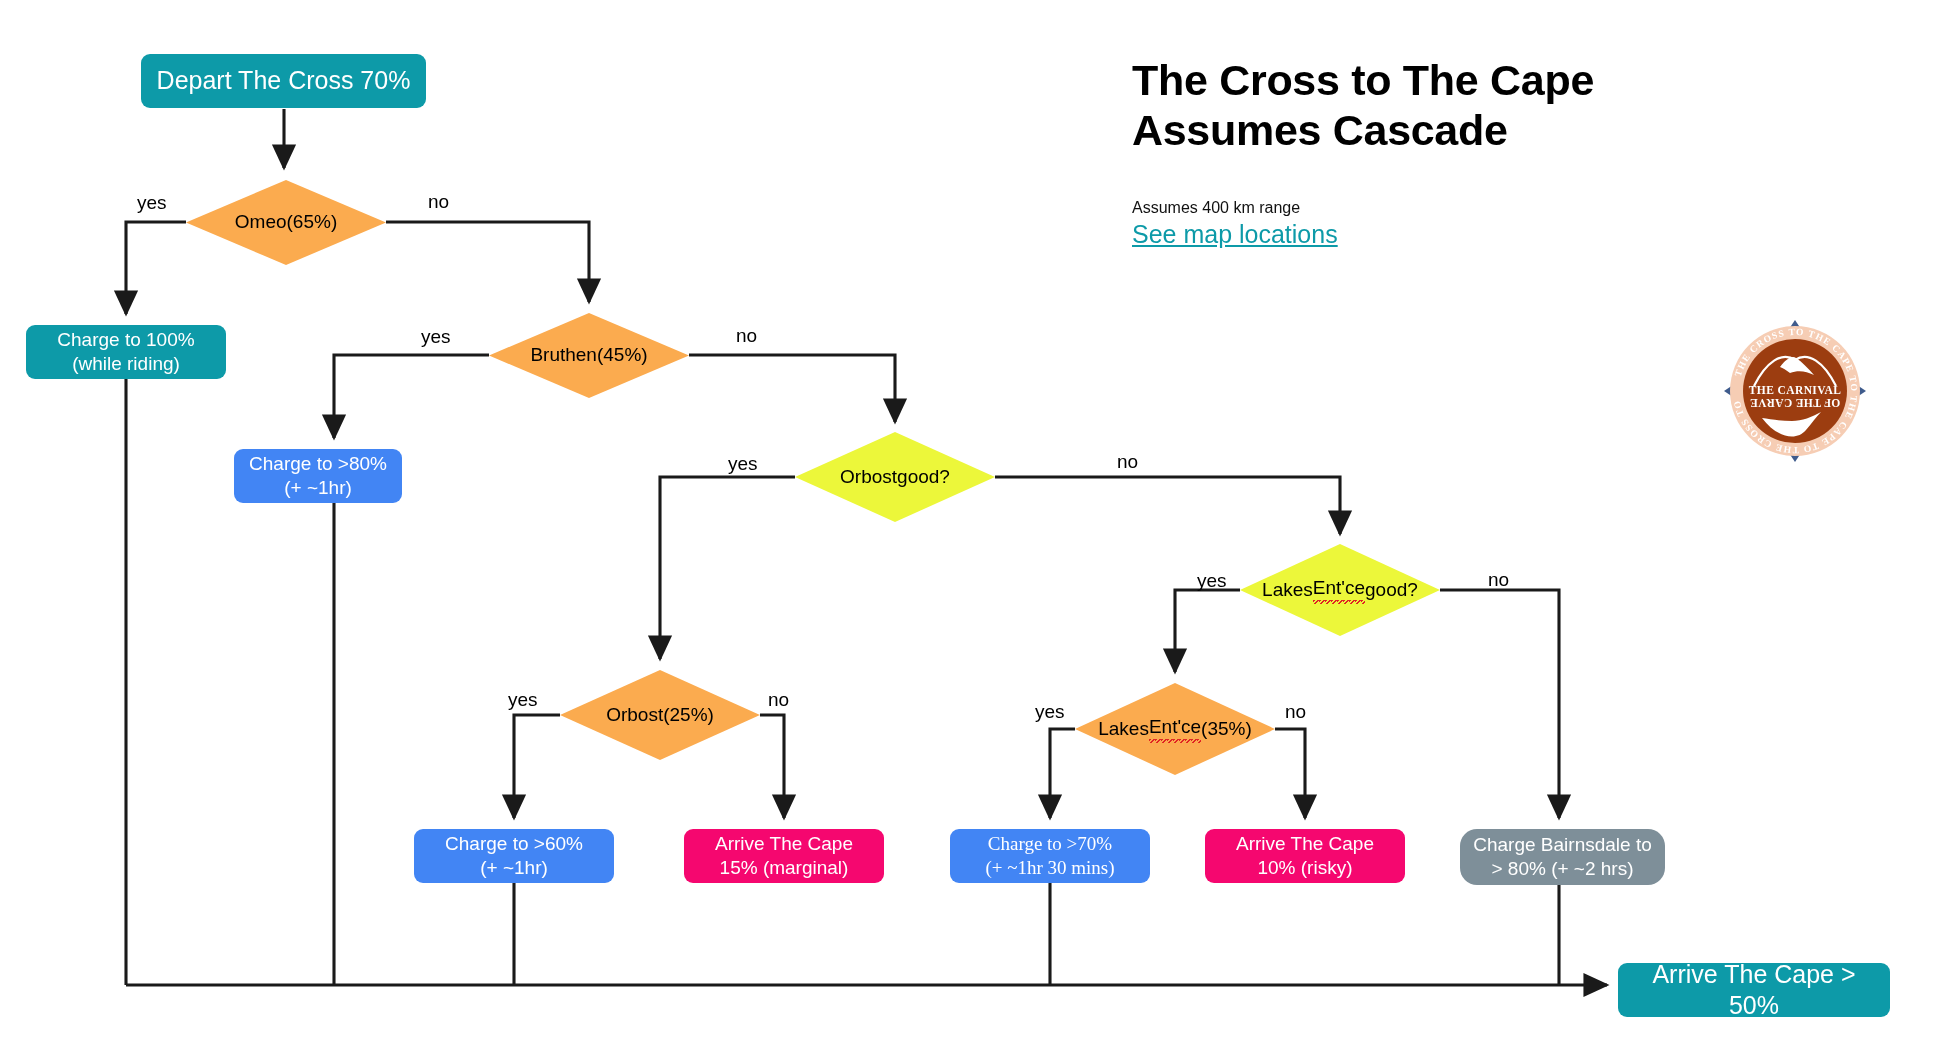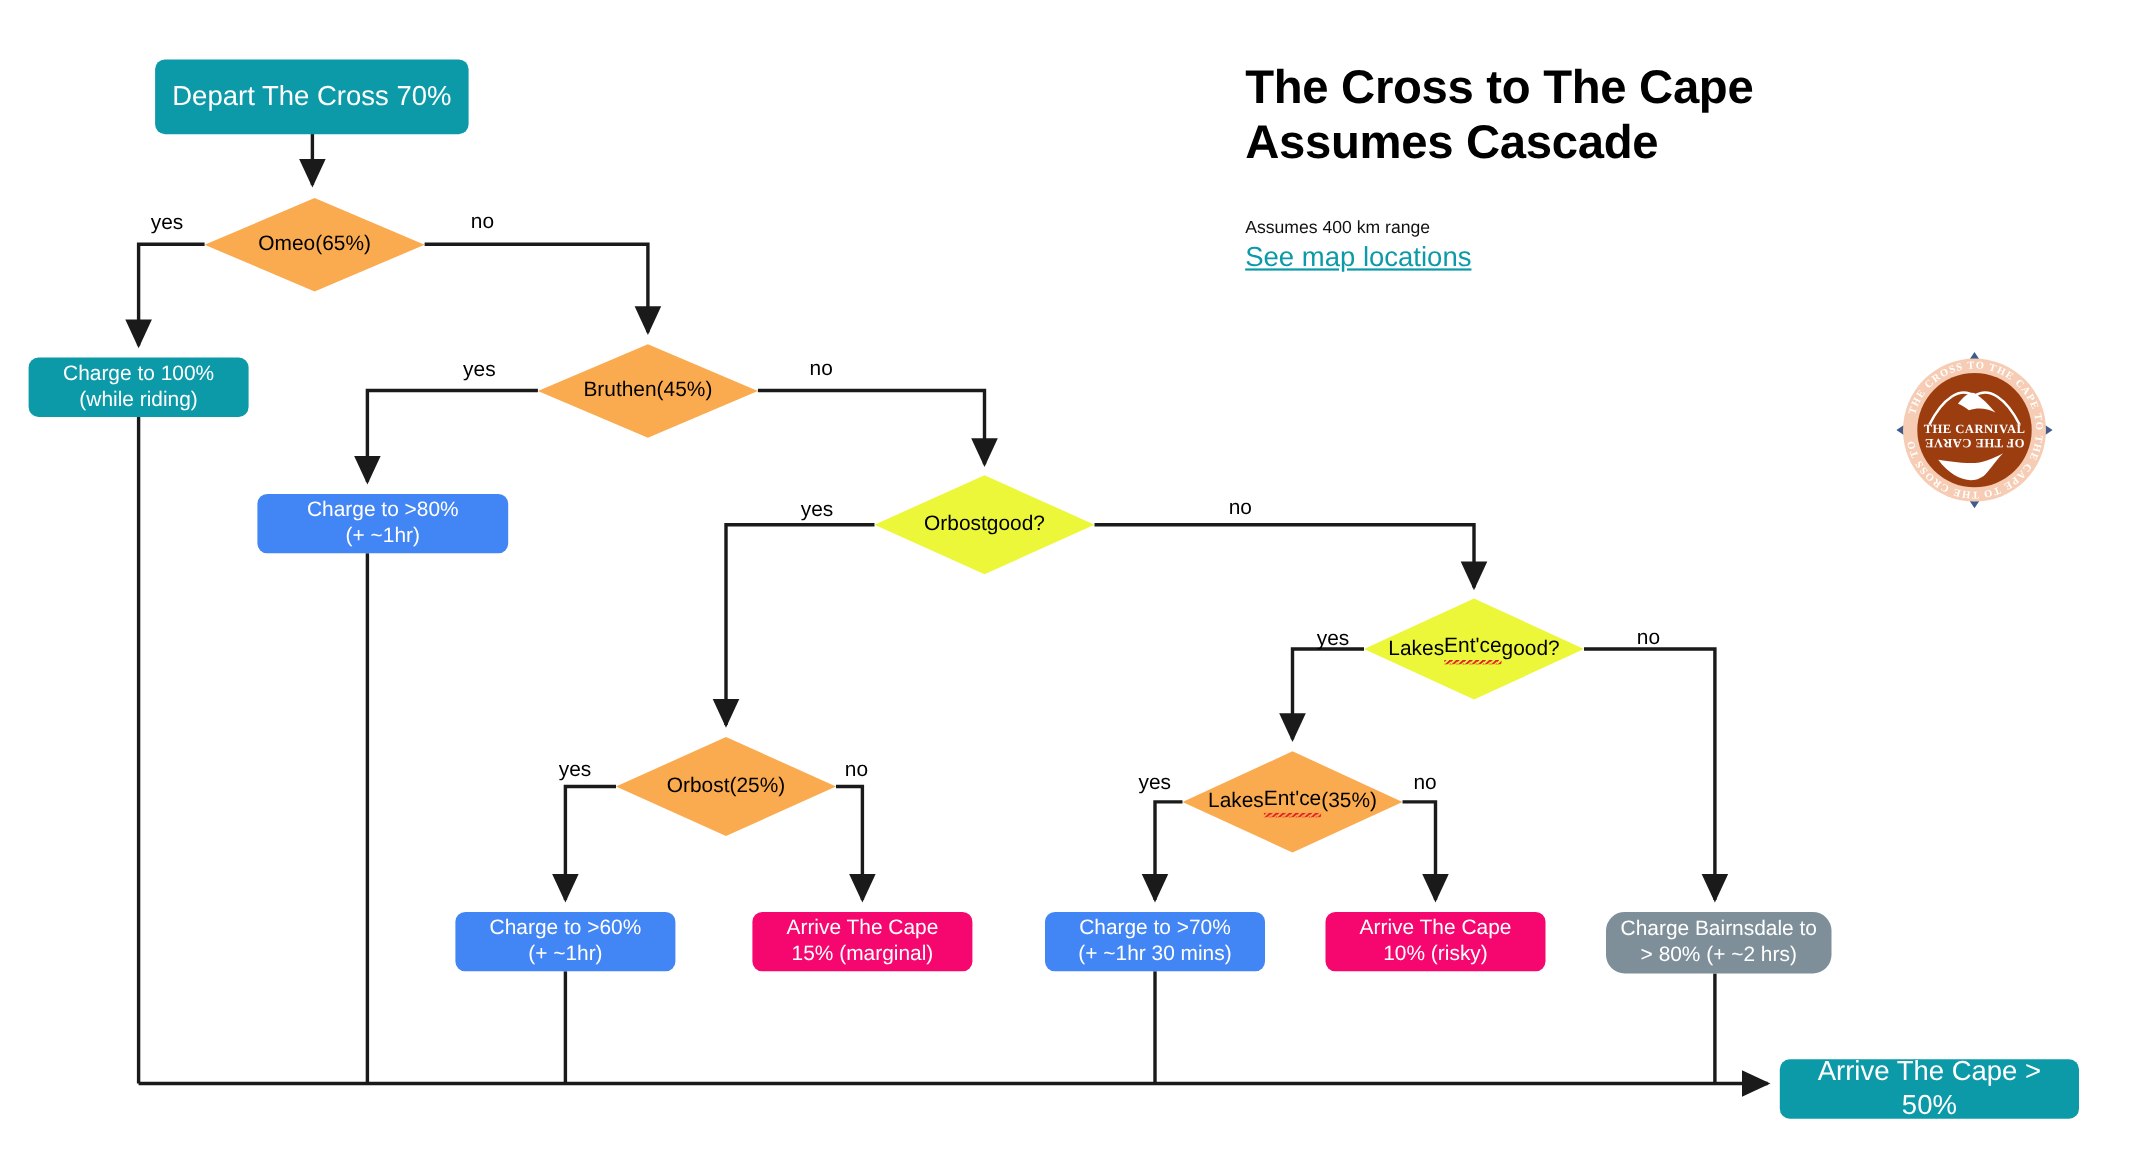--- a/index.html
+++ b/index.html
@@ -81,40 +81,40 @@
   <svg id="diamonds" width="1938" height="1062" style="position:absolute;left:0;top:0;">
       <polygon points="286,180 386,222.5 286,265 186,222.5" fill="#fbab4f"></polygon>
       <polygon points="589,313 689,355.5 589,398 489,355.5" fill="#fbab4f"></polygon>
       <polygon points="895,432 995,477 895,522 795,477" fill="#ecf73a"></polygon>
       <polygon points="660,670 760,715 660,760 560,715" fill="#fbab4f"></polygon>
       <polygon points="1340,544 1440,590 1340,636 1240,590" fill="#ecf73a"></polygon>
       <polygon points="1175,683 1275,729 1175,775 1075,729" fill="#fbab4f"></polygon>
     </svg>
 
   <div id="nodes">
-      <div class="node" style="left: 141px; top: 54px; width: 285px; height: 68px; background: rgb(13, 154, 168); font-size: 25px;">
+      <div class="node" style="left: 141px; top: 54px; width: 285px; height: 54px; background: rgb(13, 154, 168); font-size: 25px;">
         <div>
           <span>Depart The Cross 70%</span>
         </div>
       </div>
       <div class="diamond-label" style="left: 186px; top: 180px; width: 200px; height: 85px; font-size: 19px;">
         <span>Omeo</span>
         <span>(65%)</span>
       </div>
       <div class="node" style="left: 26px; top: 325px; width: 200px; height: 54px; background: rgb(13, 154, 168); font-size: 19px;">
         <div>
           <span>Charge to 100%</span>
           <span>(while riding)</span>
         </div>
       </div>
       <div class="diamond-label" style="left: 489px; top: 313px; width: 200px; height: 85px; font-size: 19px;">
         <span>Bruthen</span>
         <span>(45%)</span>
       </div>
-      <div class="node" style="left: 234px; top: 449px; width: 228px; height: 54px; background: rgb(66, 133, 244); font-size: 19px;">
+      <div class="node" style="left: 234px; top: 449px; width: 168px; height: 54px; background: rgb(66, 133, 244); font-size: 19px;">
         <div>
           <span>Charge to &gt;80%</span>
           <span>(+ ~1hr)</span>
         </div>
       </div>
       <div class="diamond-label" style="left: 795px; top: 432px; width: 200px; height: 90px; font-size: 19px;">
         <span>Orbost</span>
         <span>good?</span>
       </div>
       <div class="diamond-label" style="left: 560px; top: 670px; width: 200px; height: 90px; font-size: 19px;">
@@ -136,21 +136,21 @@
           <span>Charge to &gt;60%</span>
           <span>(+ ~1hr)</span>
         </div>
       </div>
       <div class="node" style="left: 684px; top: 829px; width: 200px; height: 54px; background: rgb(245, 7, 111); font-size: 19px;">
         <div>
           <span>Arrive The Cape</span>
           <span>15% (marginal)</span>
         </div>
       </div>
-      <div class="node" style="left: 950px; top: 829px; width: 200px; height: 54px; background: rgb(66, 133, 244); font-size: 19px;">
+      <div class="node" style="left: 950px; top: 829px; width: 200px; height: 54px; background: rgb(66, 133, 244); font-size: 19px; font-family: Liberation Serif, serif;">
         <div>
           <span>Charge to &gt;70%</span>
           <span>(+ ~1hr 30 mins)</span>
         </div>
       </div>
       <div class="node" style="left: 1205px; top: 829px; width: 200px; height: 54px; background: rgb(245, 7, 111); font-size: 19px;">
         <div>
           <span>Arrive The Cape</span>
           <span>10% (risky)</span>
         </div>

